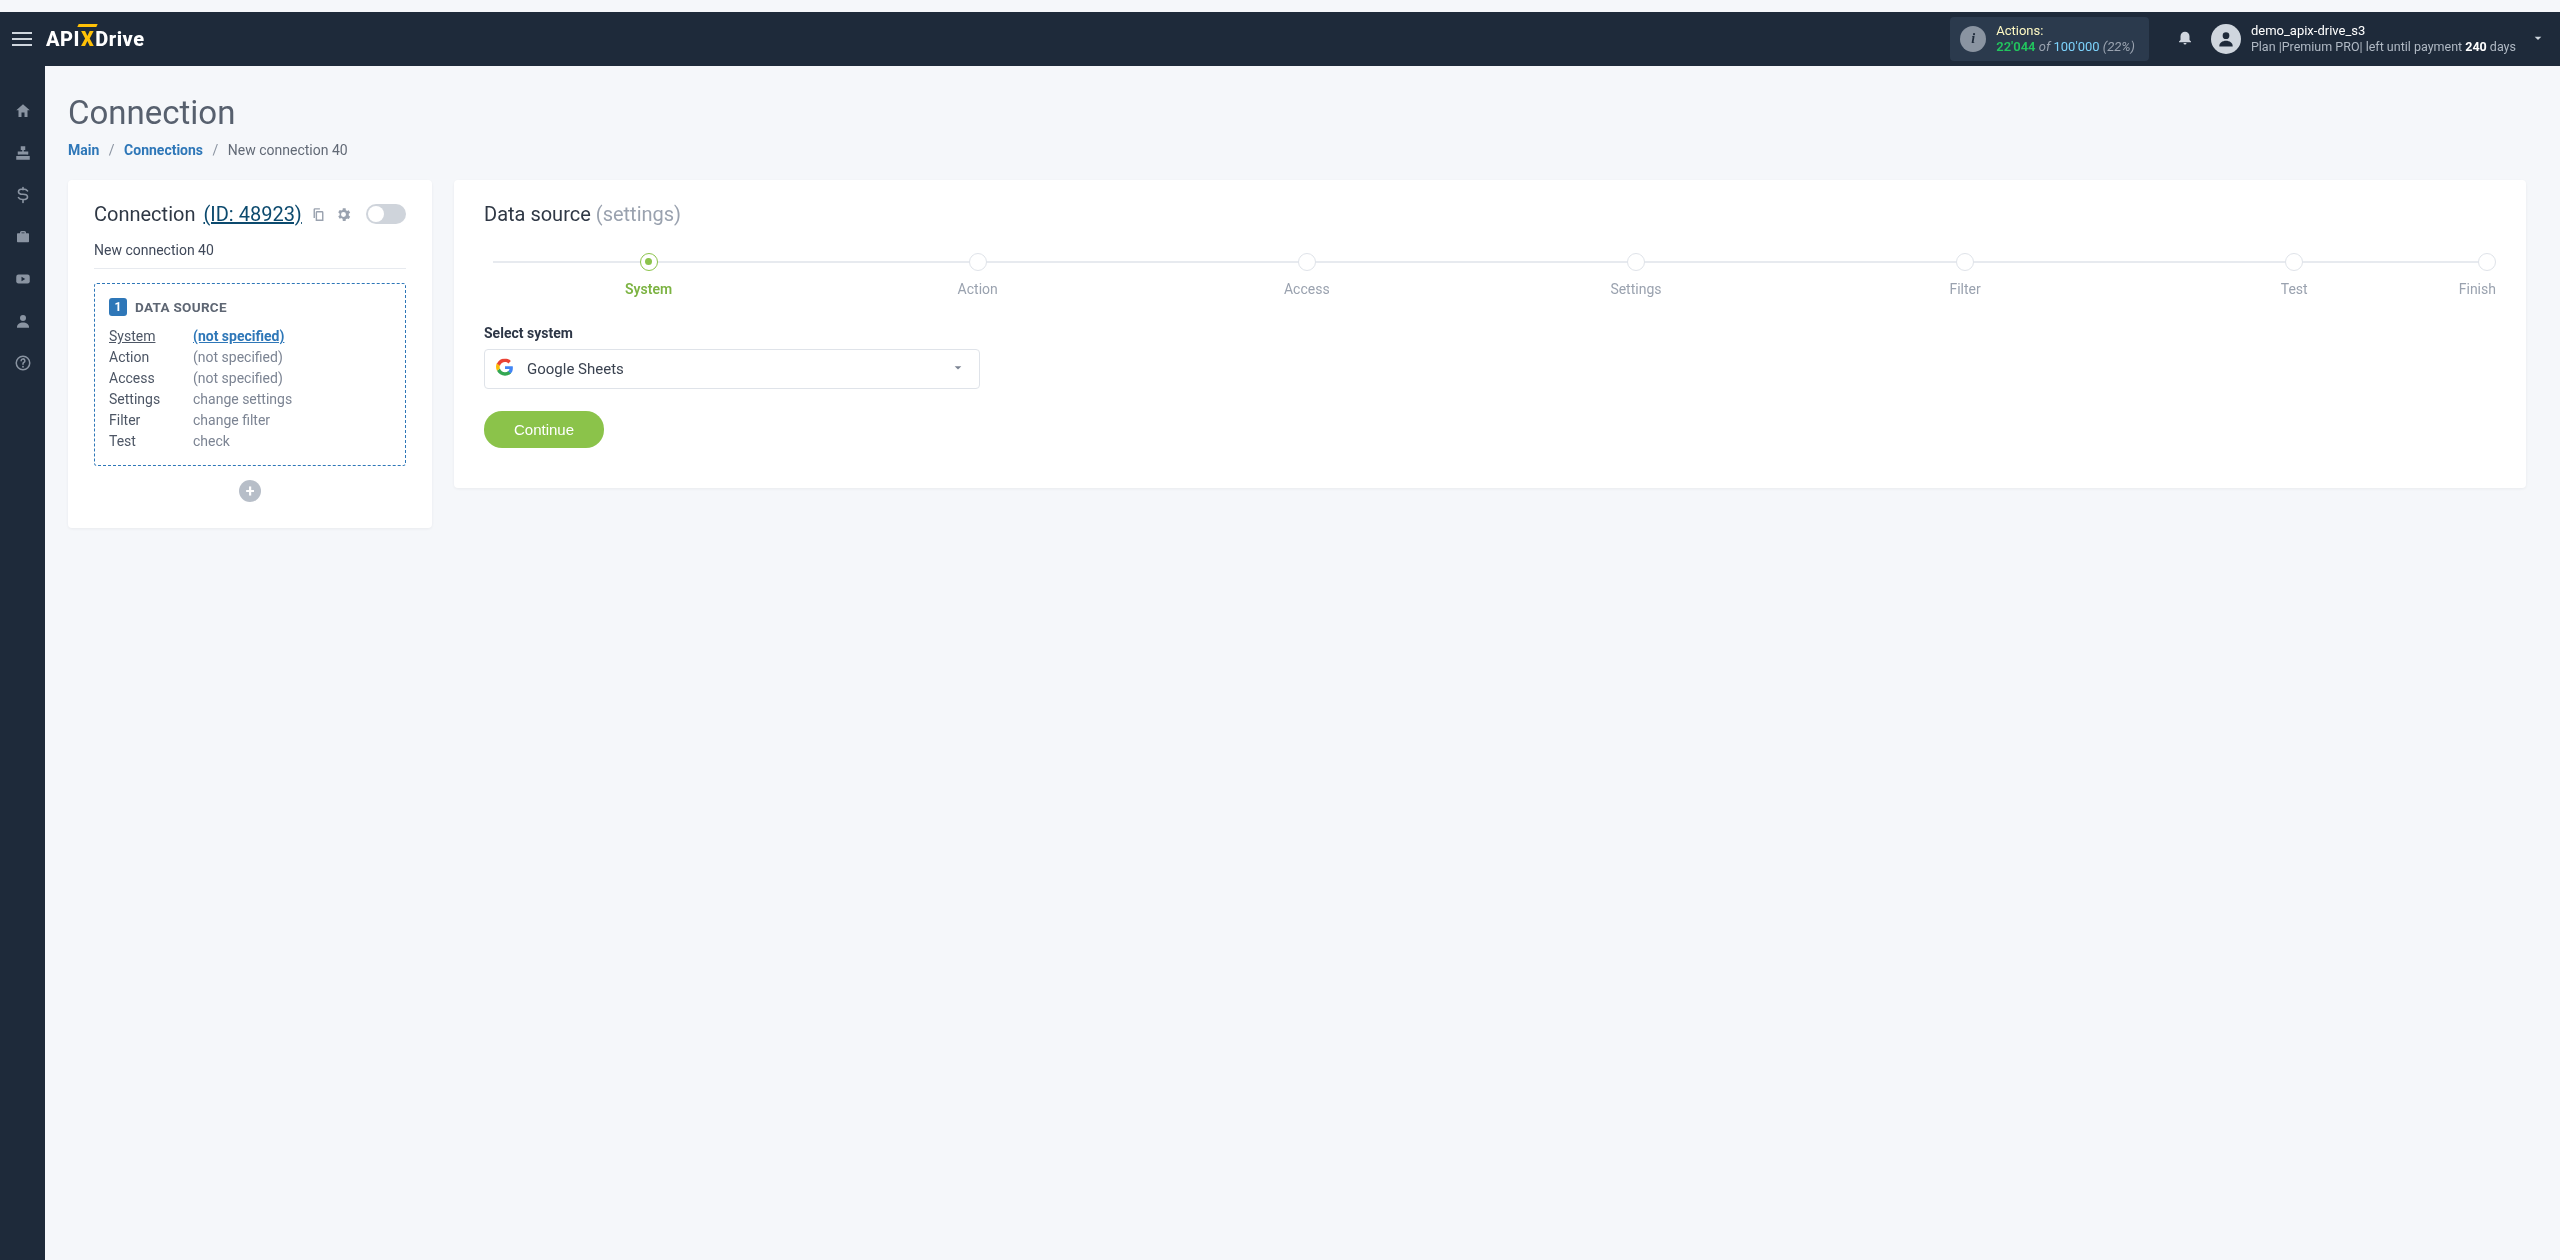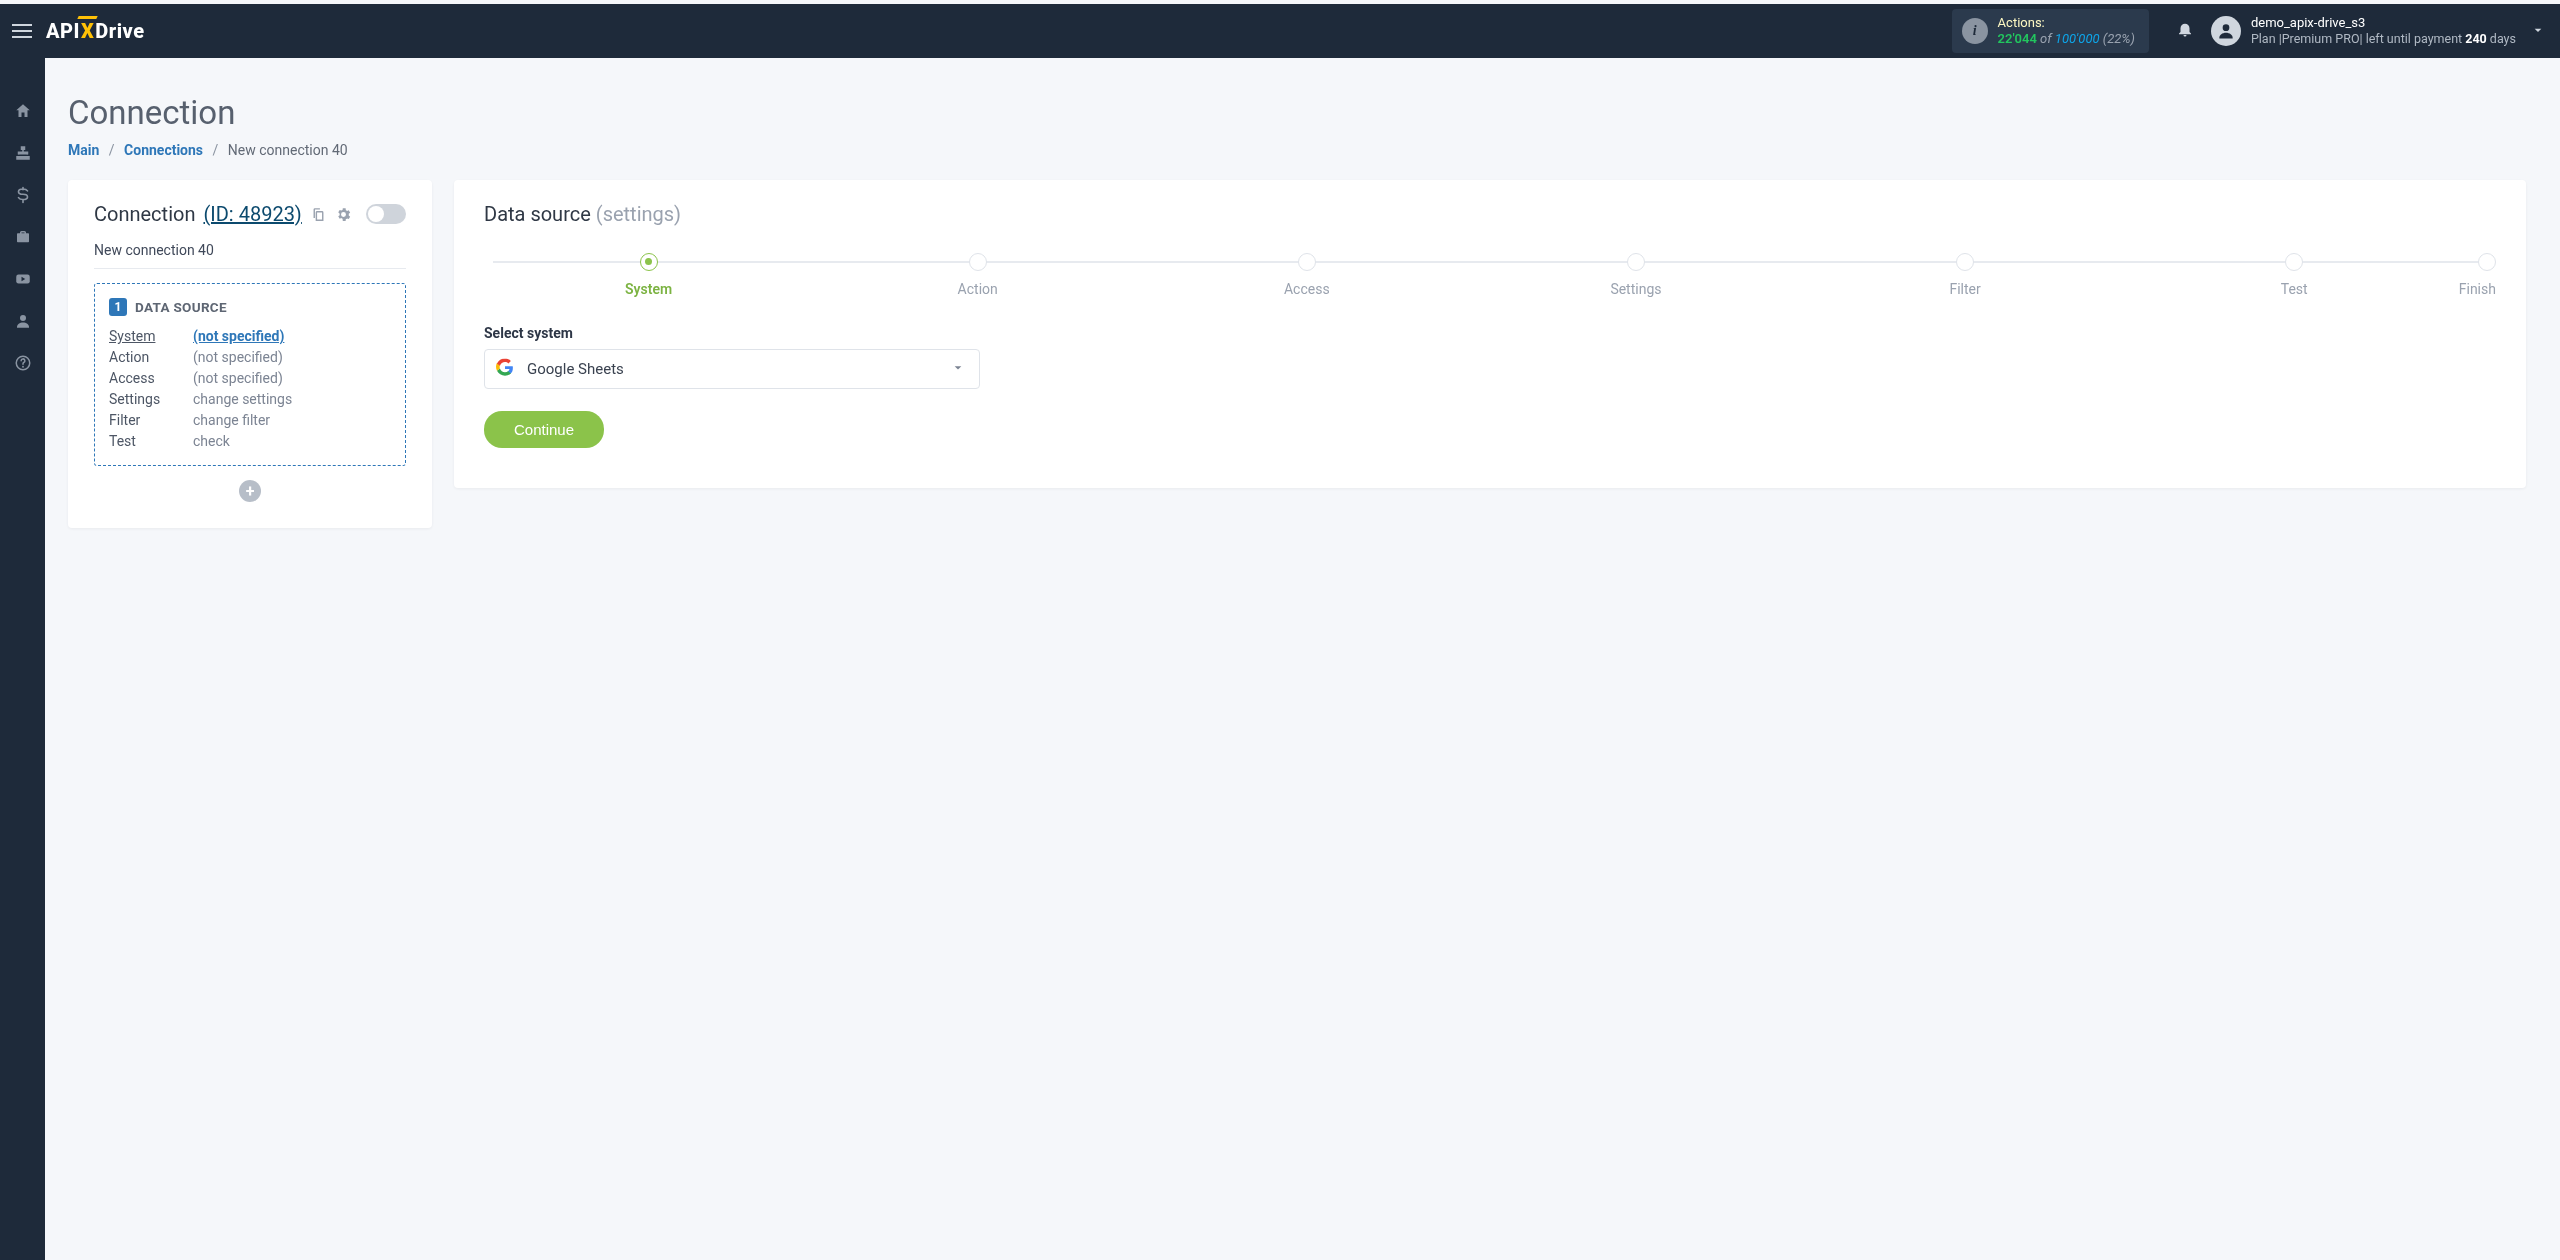--- a/index.html
+++ b/index.html
@@ -10,21 +10,21 @@
   font-size: 14px;
 }
 .topbar {
   background: #1e2a3a;
   height: 54px;
   display: flex;
   align-items: center;
   padding: 0 12px 0 8px;
   color: #fff;
   position: fixed;
-  top: 4px; left: 0; right: 0;
+  top: 12px; left: 0; right: 0;
   z-index: 100;
 }
 .hamburger {
   width: 28px; height: 28px;
   display: flex; flex-direction: column;
   justify-content: center; gap: 4px;
   margin-right: 10px;
   cursor: pointer;
   align-items: center;
 }
@@ -45,21 +45,21 @@
 .actions-info-icon {
   width:26px; height:26px; border-radius:50%;
   background:#8a94a1; color:#1e2a3a;
   display:flex; align-items:center; justify-content:center;
   font-weight:900; font-style:italic; font-family:Georgia,serif;
 }
 .actions-text { line-height:1.25; font-size:13px;}
 .actions-text .lbl { color:#fef9c3; }
 .actions-text .count { color:#22c55e; font-weight:600;}
 .actions-text .of { color:#9aa3b0; font-style:italic;}
-.actions-text .total { color:#0ea5e9;font-style:italic;}
+.actions-text .total { color:#7dd3fc;}
 .actions-text .pct { color:#9aa3b0; font-style:italic;}
 .bell { width:36px; text-align:center; color:#d0d6df; font-size:18px; cursor:pointer;}
 .user-block { display:flex; align-items:center; gap:10px; margin-left:8px; cursor:pointer;}
 .avatar-icon {
   width:30px; height:30px; border-radius:50%; background:#cfd6de;
   display:flex; align-items:center; justify-content:center; color:#1e2a3a;
 }
 .user-text { line-height:1.25; font-size:13px; }
 .user-text .uname { color:#fff; }
 .user-text .plan { color:#b0b9c4; font-size:12.5px;}

